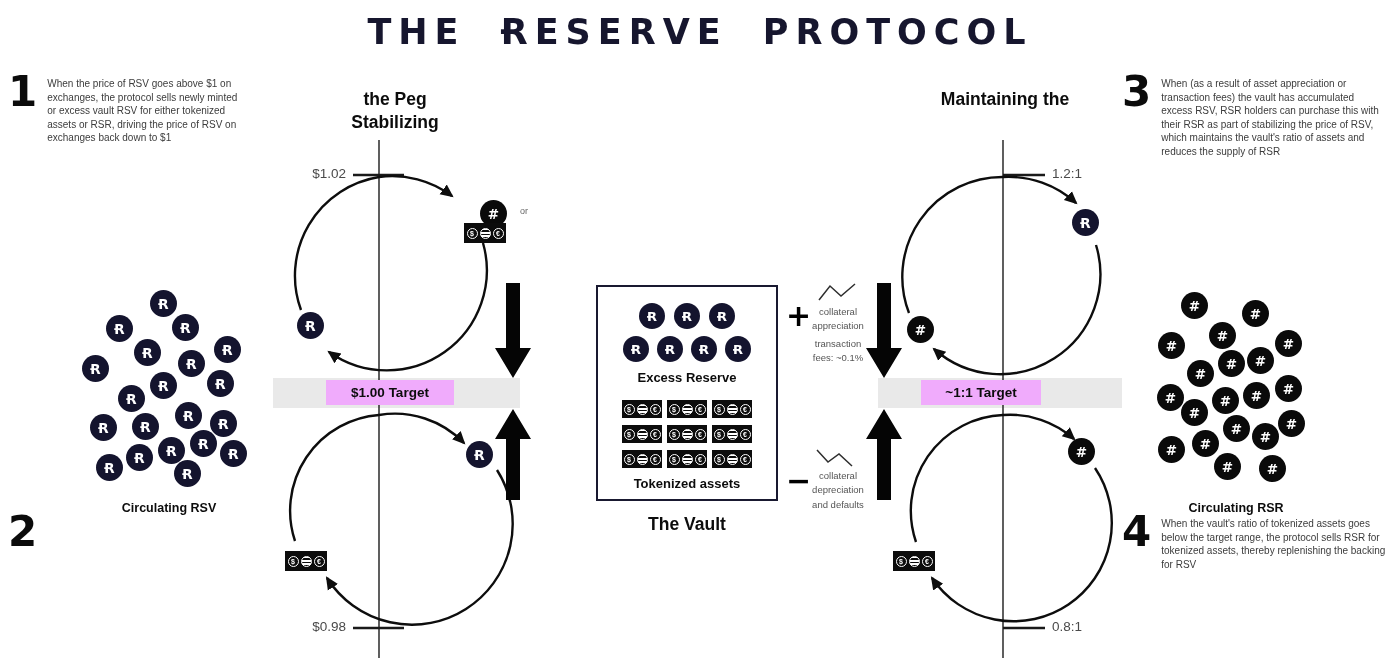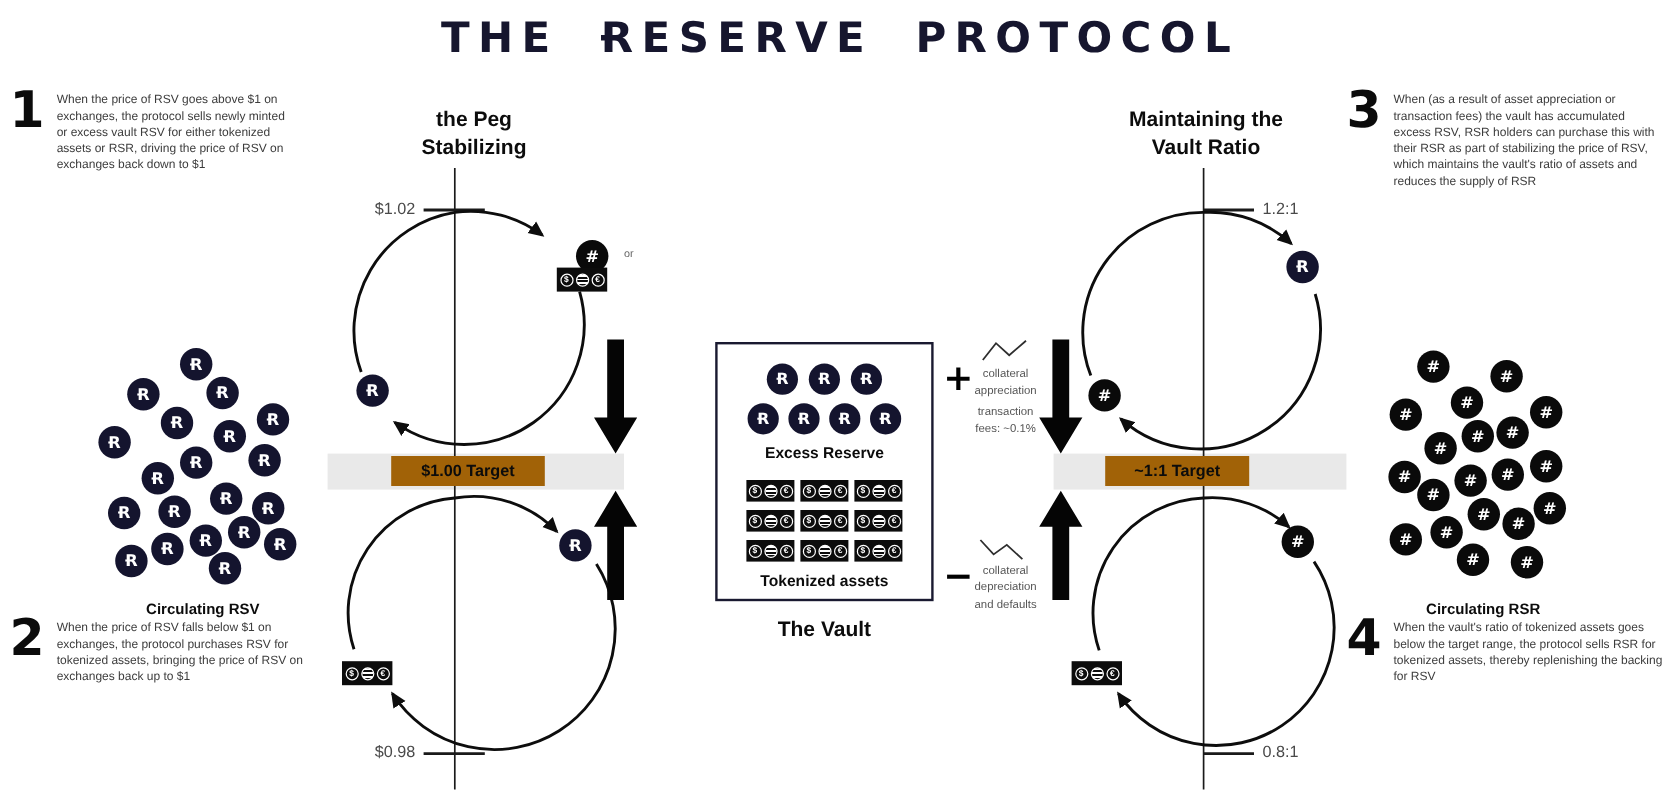--- a/index.html
+++ b/index.html
@@ -17,21 +17,21 @@
   .step-text{font-size:10px;color:#3c3c3c;line-height:1.36;padding-top:3px;}
   #step1{left:8px;top:74px;width:238px;}
   #step2{left:8px;top:514px;width:252px;}
   #step3{left:1122px;top:74px;width:266px;}
   #step4{left:1122px;top:514px;width:268px;}
 
   
   .band{position:absolute;top:378px;height:30px;background:#e9e9e9;}
   #band-left{left:273px;width:247px;}
   #band-right{left:878px;width:244px;}
-  .target-label{position:absolute;top:380px;height:25px;line-height:25px;background:#a16207;
+  .target-label{position:absolute;top:380px;height:25px;line-height:25px;background:#f0abfc;
                 font-weight:bold;font-size:13.5px;color:#0c0c0c;text-align:center;}
   #target-left{left:326px;width:128px;}
   #target-right{left:921px;width:120px;}
 
   
   #vectors{position:absolute;left:0;top:0;pointer-events:none;}
 
   
   .diagram-title{position:absolute;text-align:center;font-weight:bold;font-size:17.5px;
                  color:#0c0c0c;line-height:1.32;}
@@ -154,38 +154,36 @@
     <polyline points="819,300 830,286 841,296 855,284" fill="none" stroke="#2e2e2e" stroke-width="1.5"></polyline>
     <polyline points="817,450 828,462 839,454 852,466" fill="none" stroke="#2e2e2e" stroke-width="1.5"></polyline>
   </svg>
 
   <div class="step" id="step1">
     <div class="step-num">1</div>
     <div class="step-text">When the price of RSV goes above $1 on exchanges, the protocol sells newly minted or excess vault RSV for either tokenized assets or RSR, driving the price of RSV on exchanges back down to $1</div>
   </div>
   <div class="step" id="step2">
     <div class="step-num">2</div>
-    <div class="step-text">When the price of RSV falls below $1 on exchanges, the protocol purchases RSV for tokenized assets, bringing the price of RSV on exchanges back up to $1</div>
   </div>
   <div class="step" id="step3">
     <div class="step-num">3</div>
     <div class="step-text">When (as a result of asset appreciation or transaction fees) the vault has accumulated excess RSV, RSR holders can purchase this with their RSR as part of stabilizing the price of RSV, which maintains the vault's ratio of assets and reduces the supply of RSR</div>
   </div>
   <div class="step" id="step4">
     <div class="step-num">4</div>
     <div class="step-text">When the vault's ratio of tokenized assets goes below the target range, the protocol sells RSR for tokenized assets, thereby replenishing the backing for RSV</div>
   </div>
 
   <div class="diagram-title" id="dt-left">
     <div>the Peg</div>
     <div>Stabilizing</div>
   </div>
   <div class="diagram-title" id="dt-right">
     <div>Maintaining the</div>
-    <div>Vault Ratio</div>
   </div>
 
   <div class="tick-label" id="tl-102">$1.02</div>
   <div class="tick-label" id="tl-098">$0.98</div>
   <div class="tick-label" id="tl-121">1.2:1</div>
   <div class="tick-label" id="tl-081">0.8:1</div>
 
   <div class="target-label" id="target-left">$1.00 Target</div>
   <div class="target-label" id="target-right">~1:1 Target</div>
 

